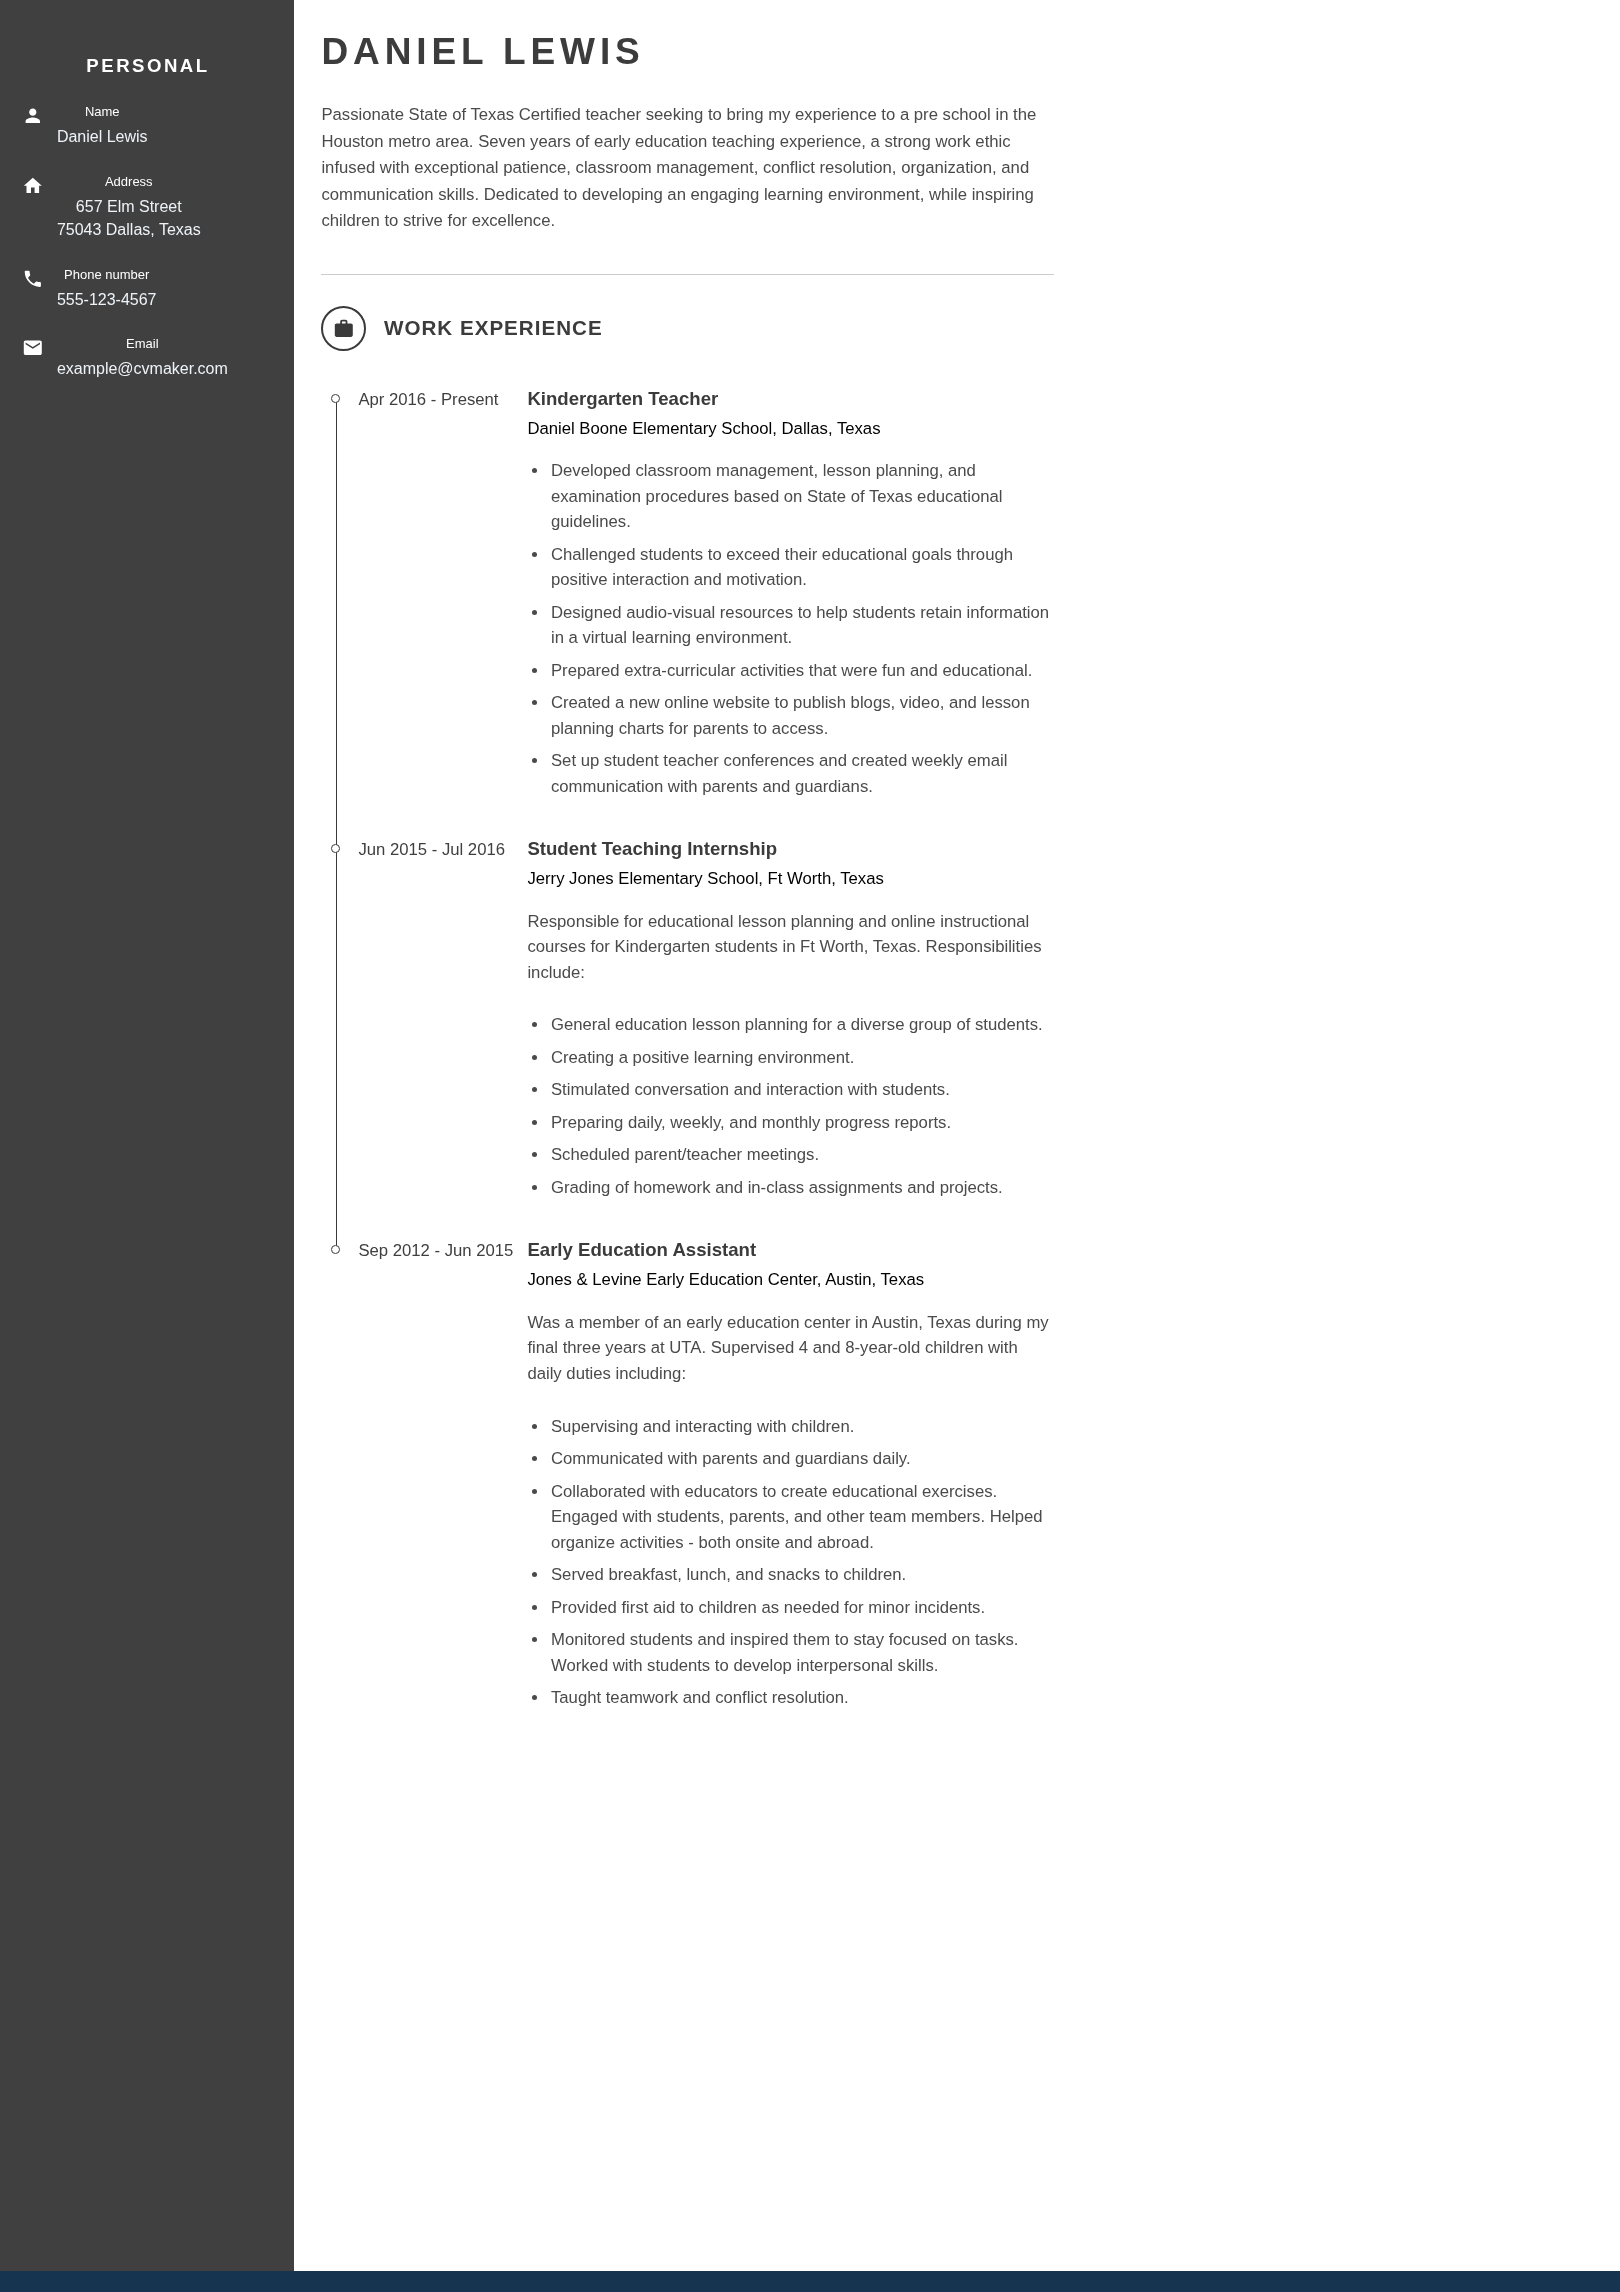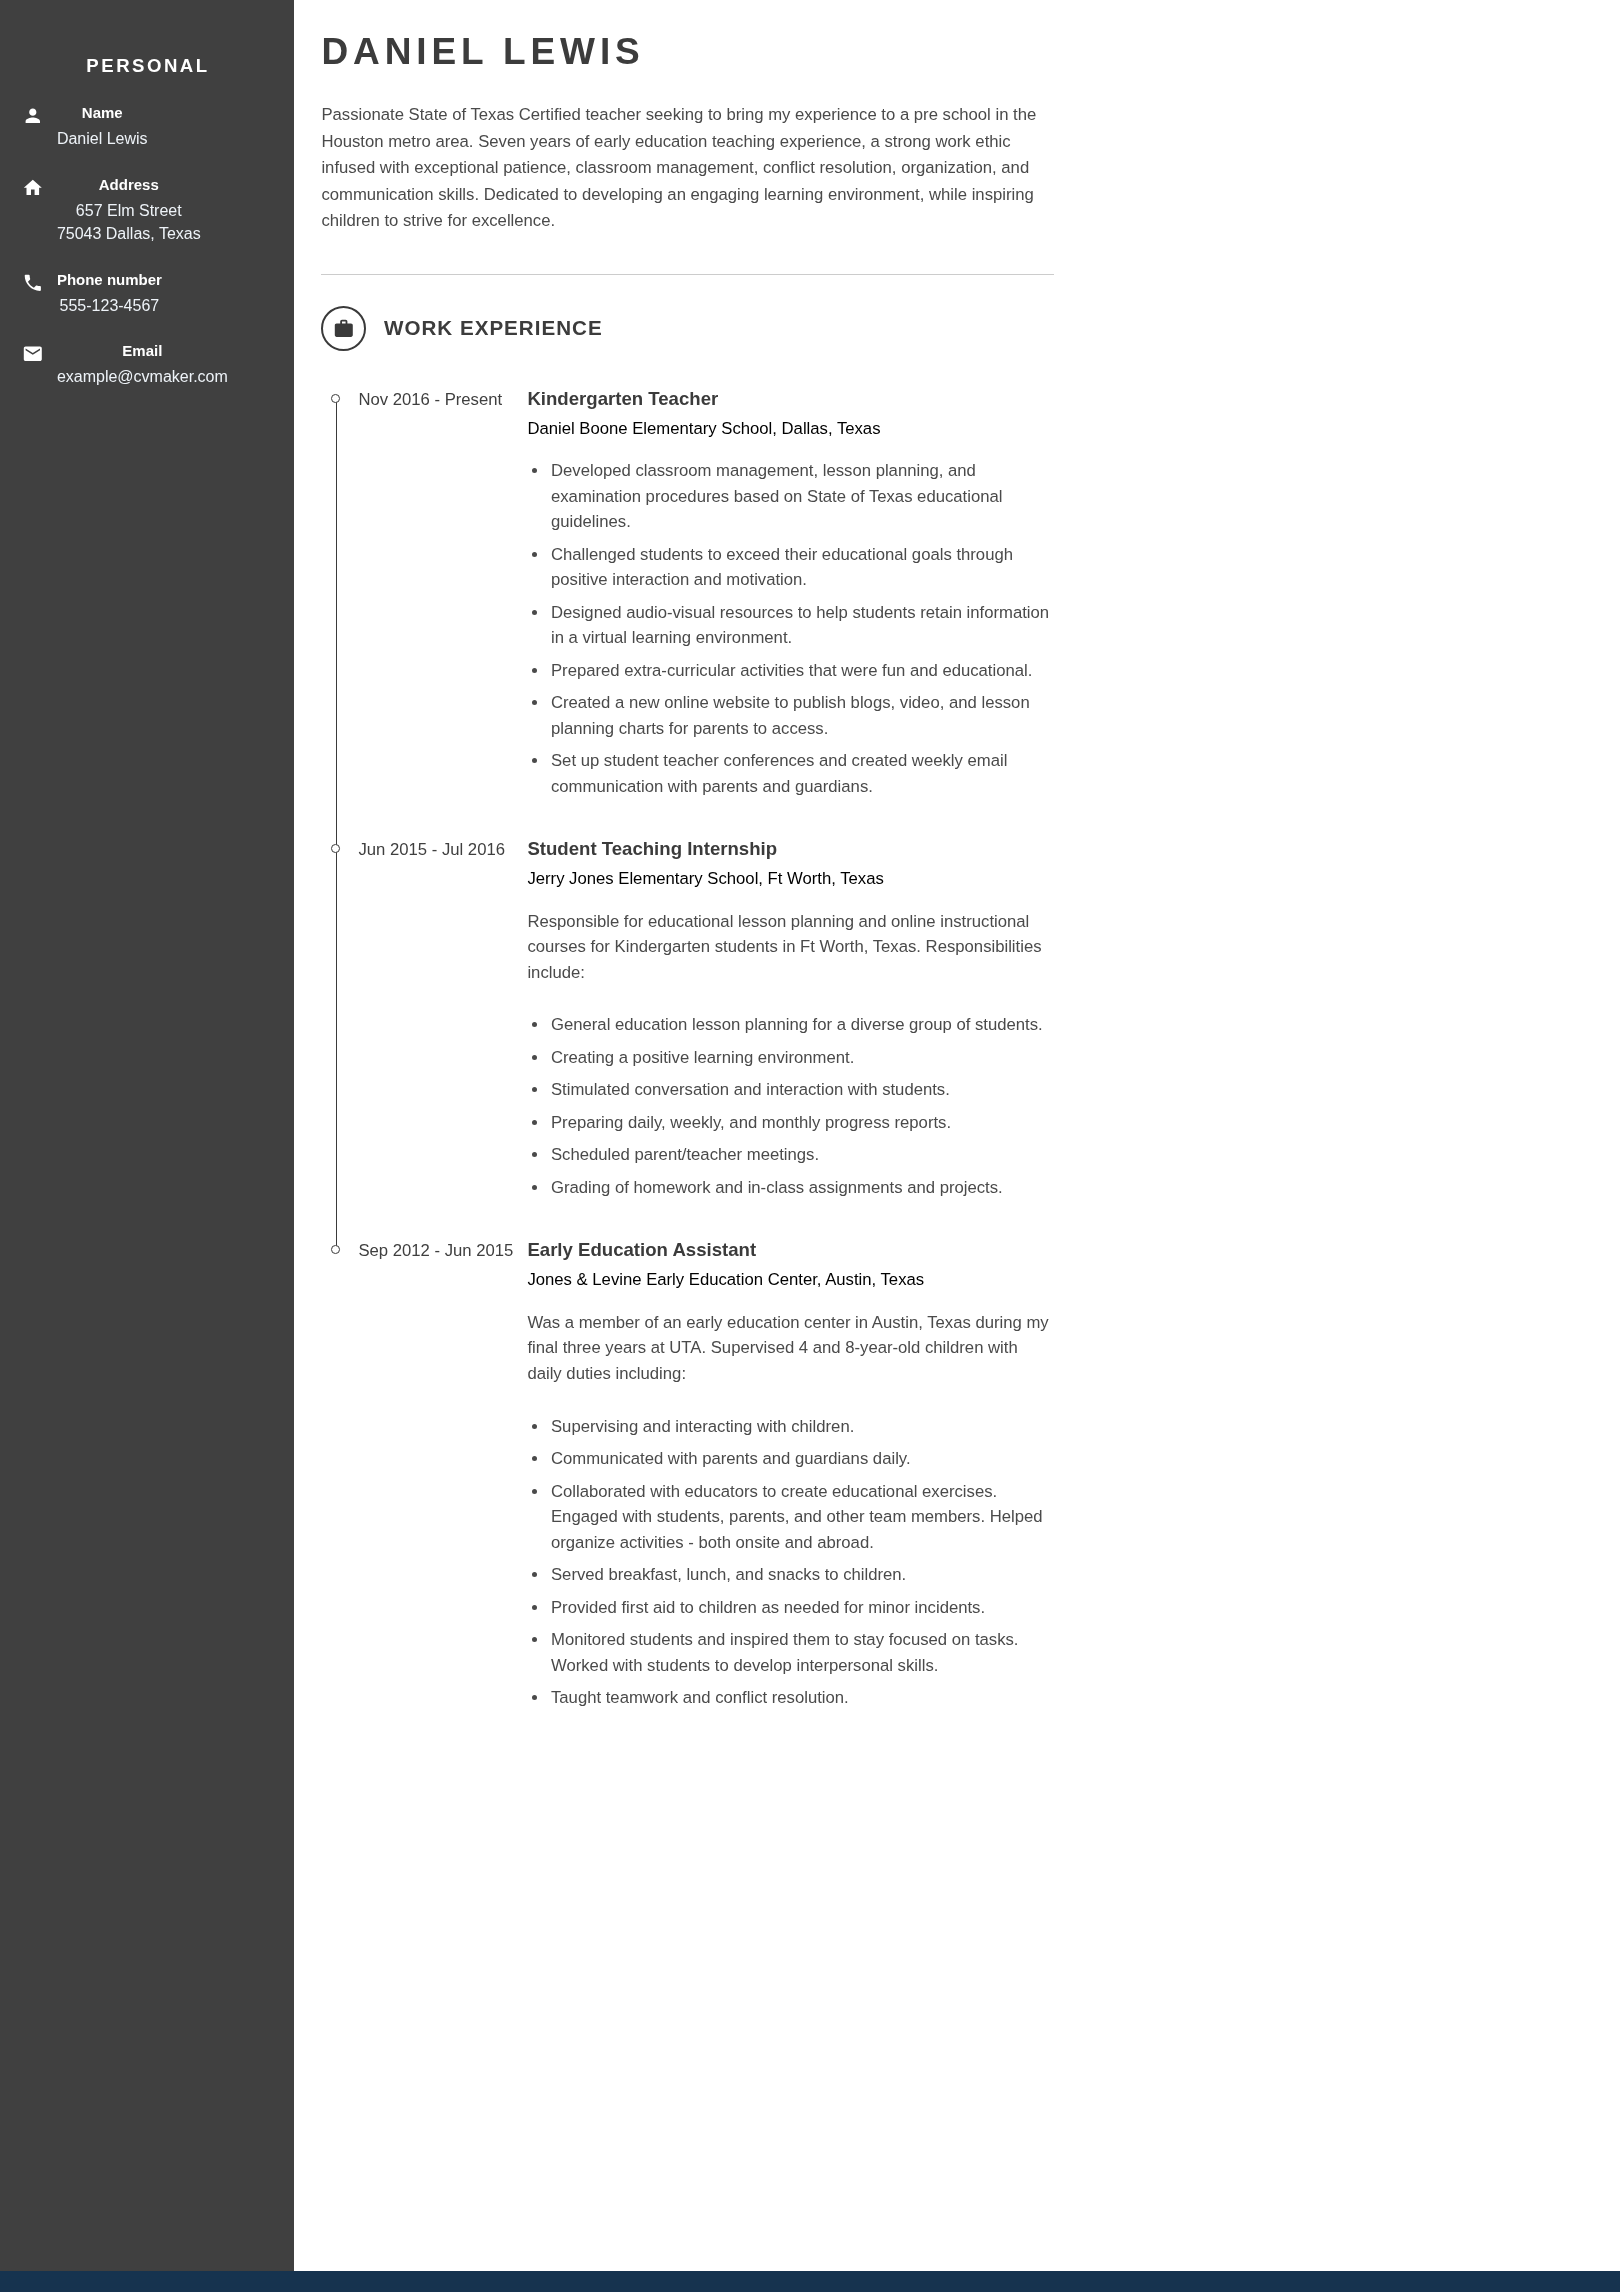--- a/index.html
+++ b/index.html
@@ -26,21 +26,21 @@
   .sidebar-title {
     font-size: 18.6px;
     font-weight: bold;
     letter-spacing: 2.5px;
     margin-bottom: 27.4px;
     color: #ffffff;
   }
   .side-item { display: flex; gap: 13.7px; margin-bottom: 25.5px; }
   .side-icon { flex: 0 0 21.6px; width: 21.6px; height: 21.6px; margin-top: 1px; }
   .side-icon svg { width: 21.6px; height: 21.6px; fill: #ffffff; display: block; }
-  .side-label { font-weight: bold; font-size: 15px; margin-bottom: 5.9px; color: #ffffff; }
+  .side-label { font-weight: normal; font-size: 13px; margin-bottom: 5.9px; color: #ffffff; }
   .side-value { font-size: 16px; line-height: 1.45; color: #eef3f8; }
 
   
   .main { flex: 1; padding: 25.5px 0 0 27.4px; }
   .main-inner { width: 733px; }
 
   .cv-name {
     font-size: 37px;
     font-weight: bold;
     letter-spacing: 4.9px;
@@ -194,21 +194,21 @@
       </span>
       <span class="section-title">WORK EXPERIENCE</span>
     </div>
 
     <div class="jobs">
 
       <article class="job">
         <div class="rail">
           <span class="marker"></span>
         </div>
-        <div class="job-date">Nov 2016 - Present</div>
+        <div class="job-date">Apr 2016 - Present</div>
         <div class="job-body">
           <h3 class="job-title">Kindergarten Teacher</h3>
           <div class="job-employer">Daniel Boone Elementary School, Dallas, Texas</div>
           <ul class="job-bullets">
             <li>Developed classroom management, lesson planning, and examination procedures based on State of Texas educational guidelines.</li>
             <li>Challenged students to exceed their educational goals through positive interaction and motivation.</li>
             <li>Designed audio-visual resources to help students retain information in a virtual learning environment.</li>
             <li>Prepared extra-curricular activities that were fun and educational.</li>
             <li>Created a new online website to publish blogs, video, and lesson planning charts for parents to access.</li>
             <li>Set up student teacher conferences and created weekly email communication with parents and guardians.</li>

